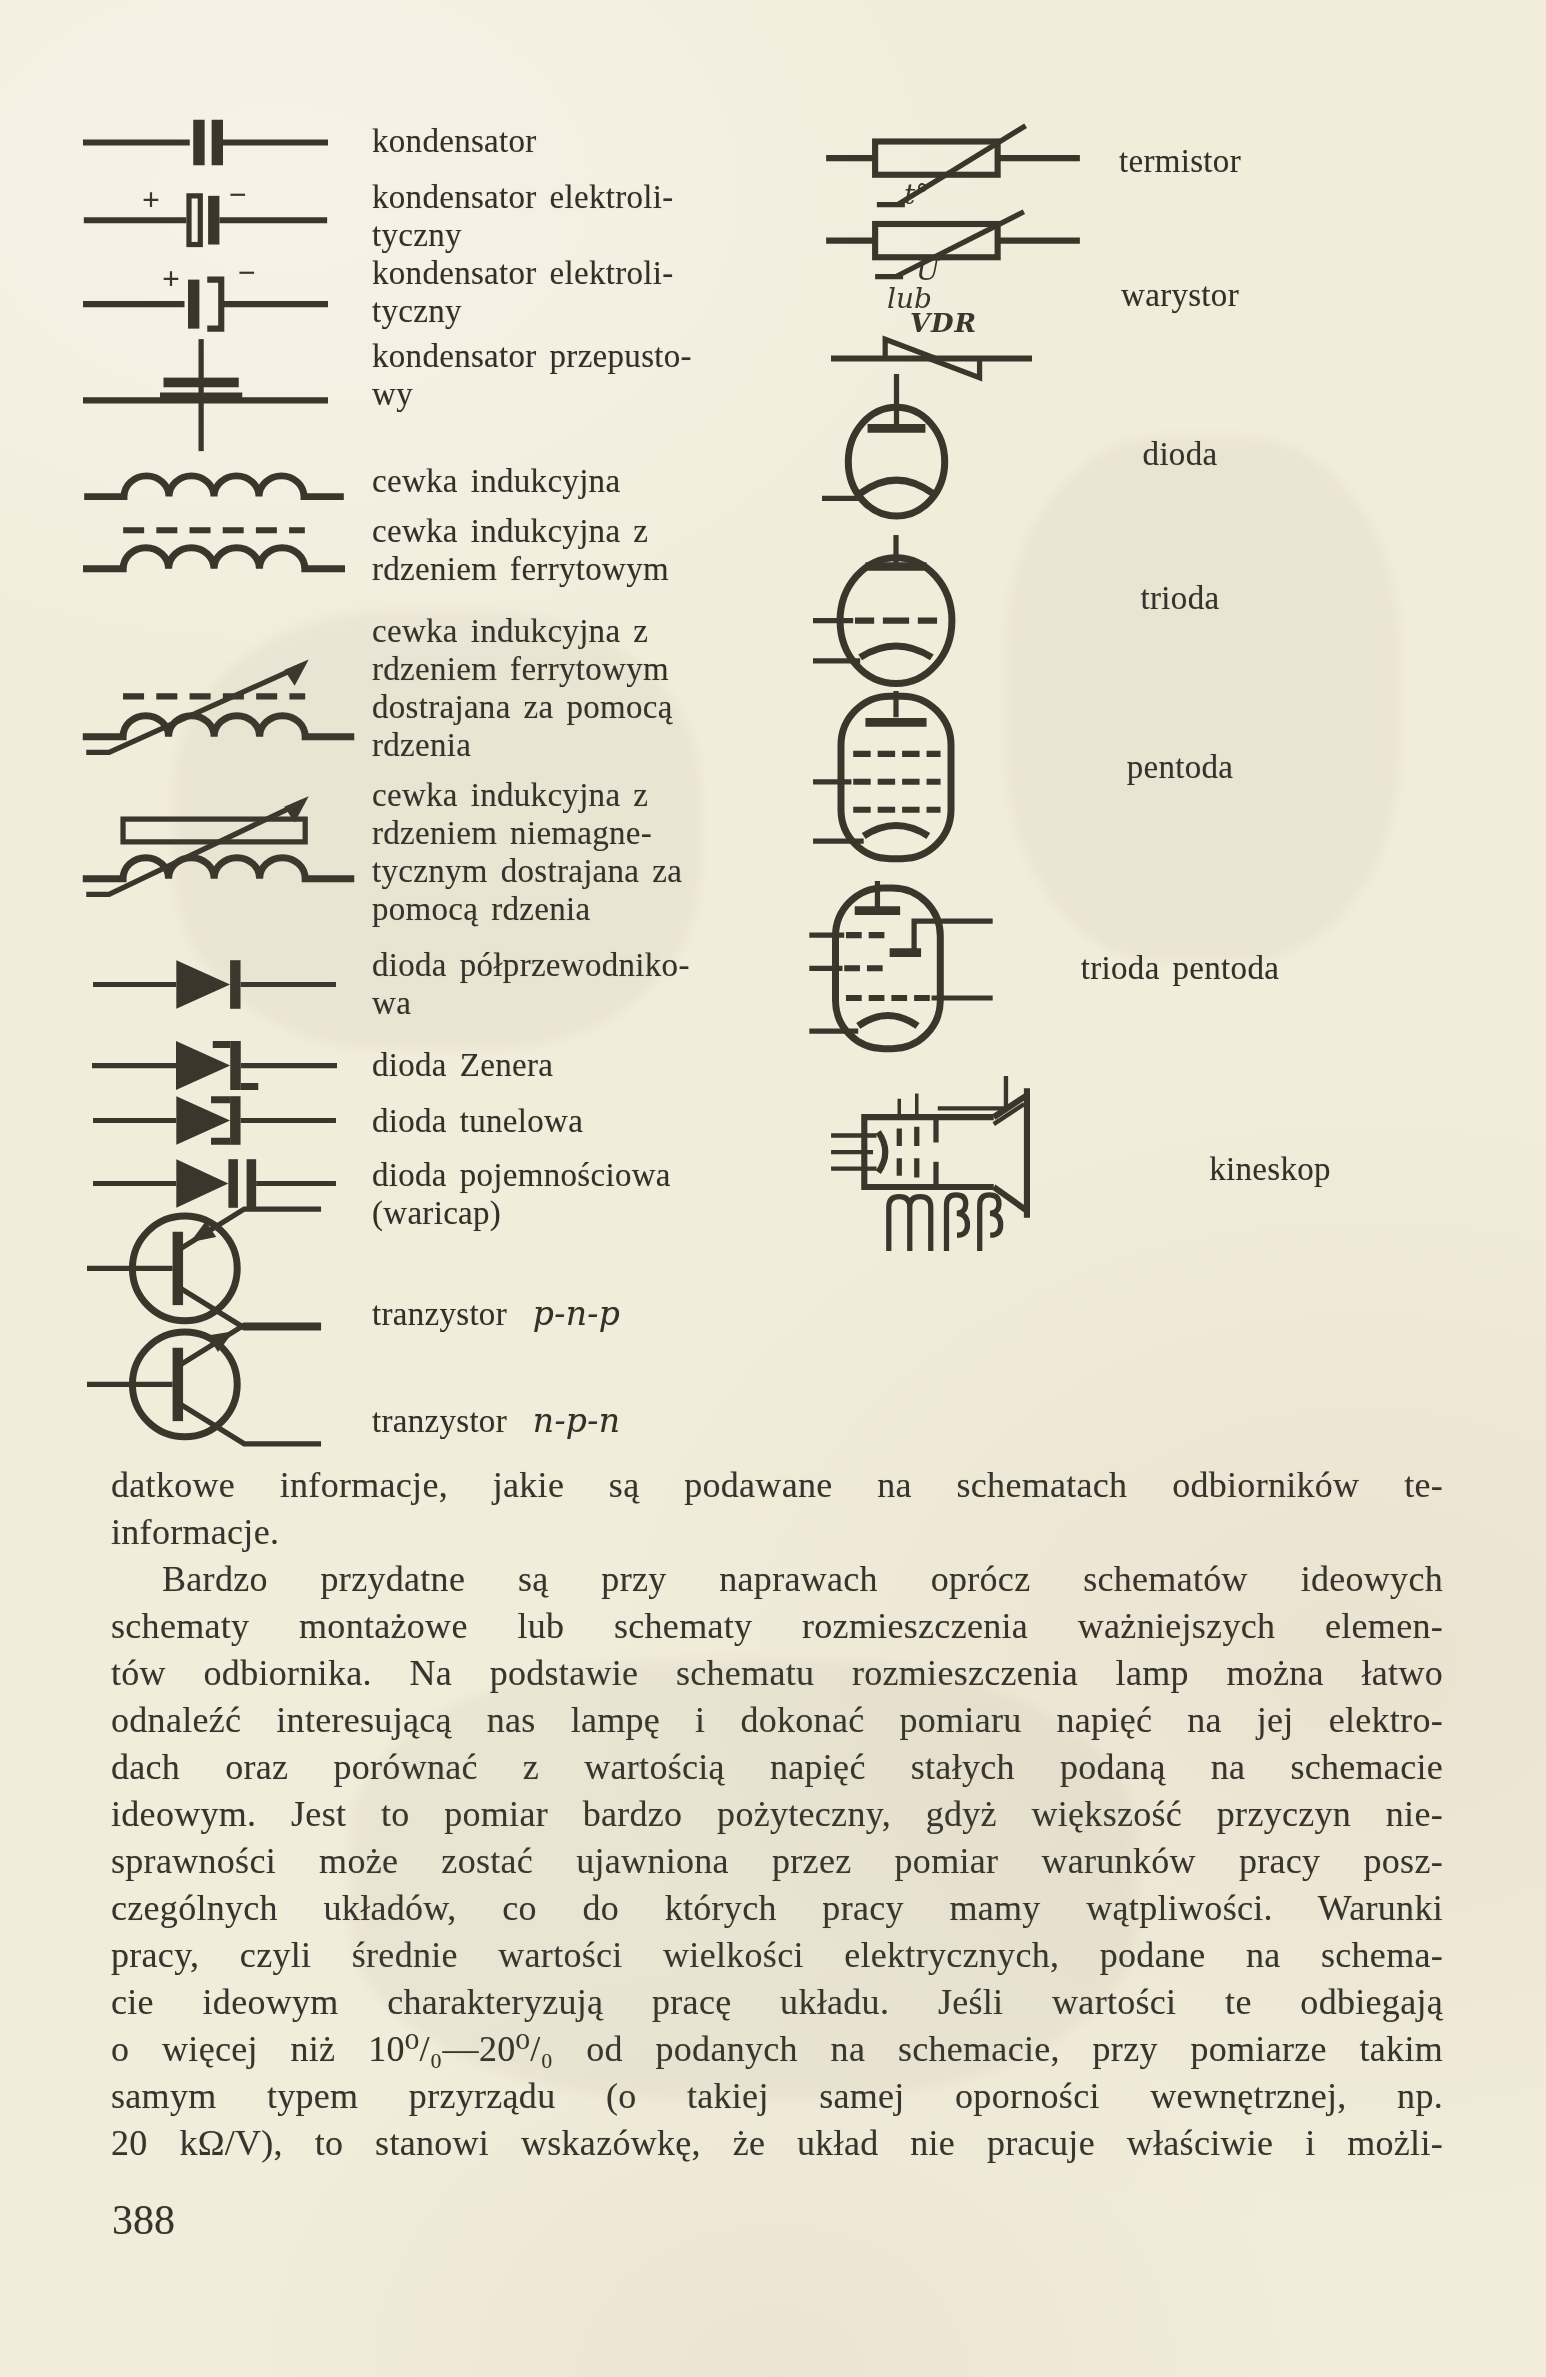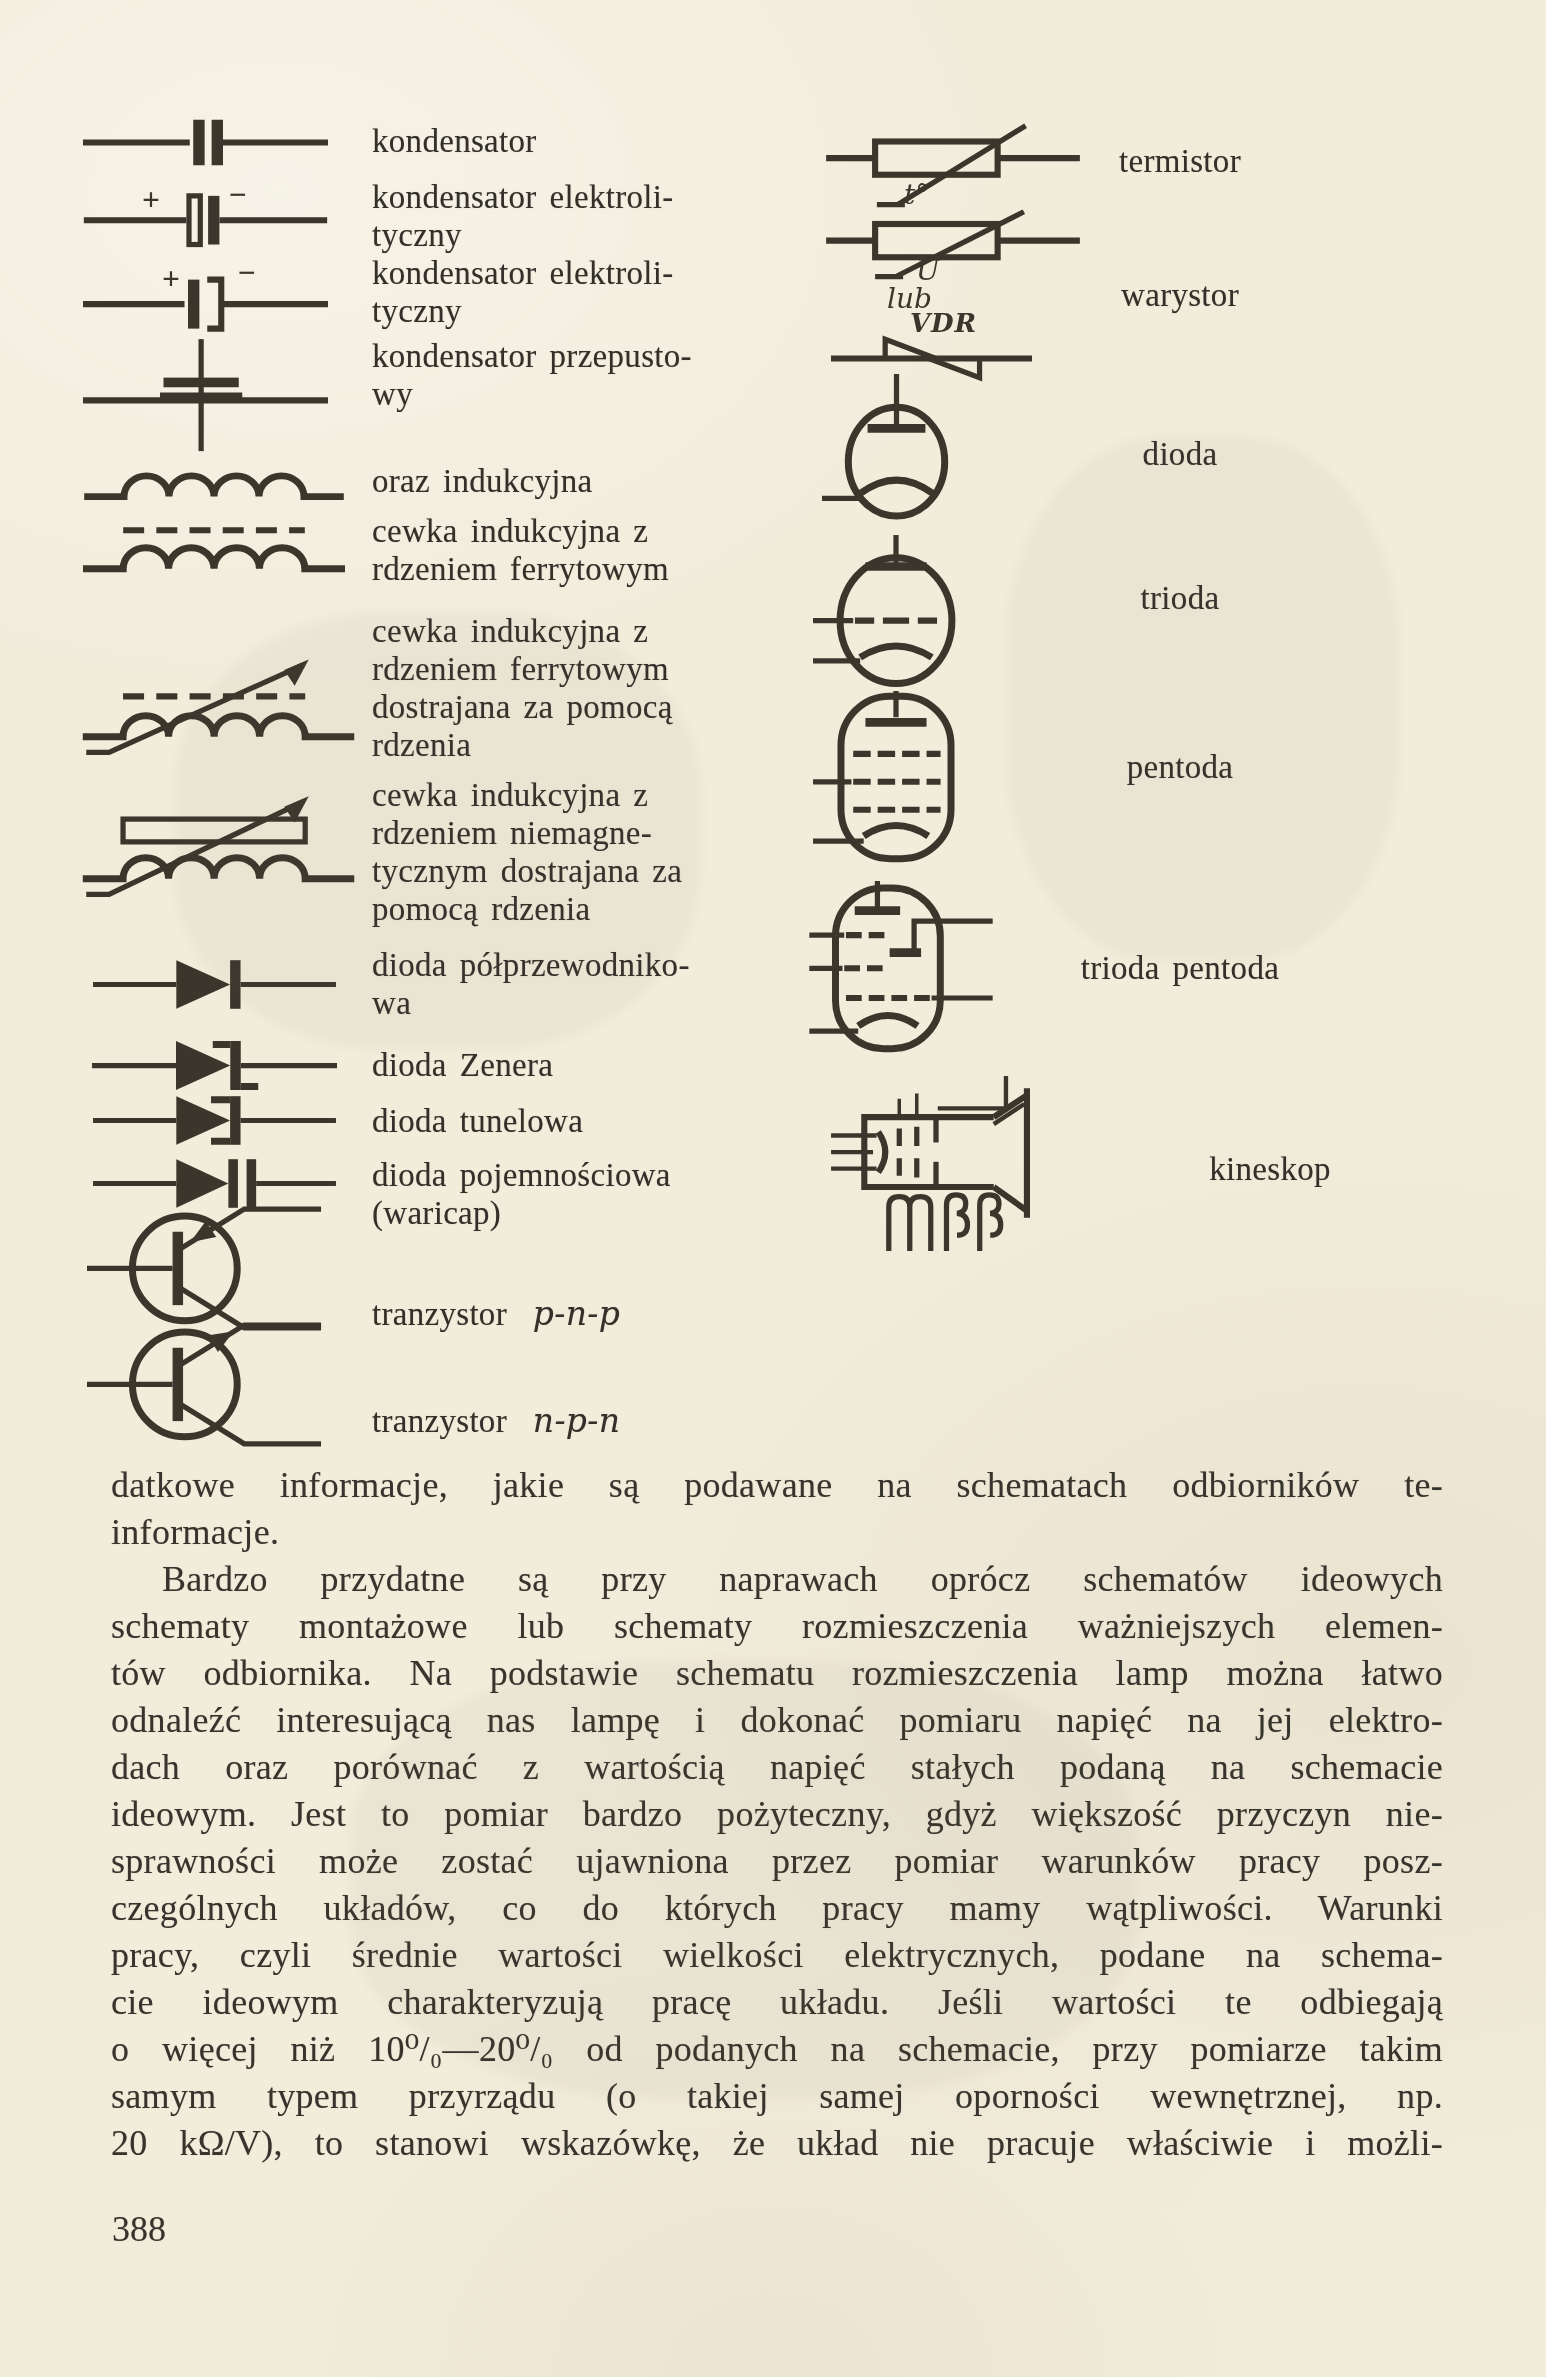--- a/index.html
+++ b/index.html
@@ -26,22 +26,22 @@
   .mark{position:absolute;font-weight:bold;font-size:31.5px;color:#3a362c;}
   .ann{position:absolute;font-style:italic;font-size:28px;color:#3a362c;
        font-family:"DejaVu Serif",serif;}
   .ann-vdr{font-weight:bold;font-size:26px;letter-spacing:0.9px;}
   .bodytext{position:absolute;left:111px;top:1462px;width:1332px;
        font-size:36px;line-height:47px;color:#37342d;letter-spacing:0.3px;
        text-shadow:0 0 0.9px rgba(56,52,44,.3);}
   .bline{text-align:justify;text-align-last:justify;}
   .bline.left-last{text-align-last:left;}
   .para-indent .bline:first-child{text-indent:51px;}
-  .pageno{position:absolute;left:112px;top:2196px;font-size:36px;color:#36332c;
-       text-shadow:0 0 0.9px rgba(56,52,44,.3);margin-top:12px;}
+  .pageno{position:absolute;left:112px;top:2196px;font-size:42px;color:#36332c;
+       text-shadow:0 0 0.9px rgba(56,52,44,.3);}
 </style>
 </head>
 <body>
 
 <div class="page">
 
   <div class="sym" style="left:83px;top:118px;">
     <svg width="245" height="49" viewBox="0 0 280 56">
       <line class="st" x1="0" y1="28" x2="122" y2="28" stroke-width="7"></line>
       <rect class="fl" x="126" y="2" width="13" height="52"></rect>
@@ -86,21 +86,21 @@
     </svg>
   </div>
   <div class="lbl" style="left:372px;top:337px;">kondensator przepusto-
 wy</div>
 
   <div class="sym" style="left:83px;top:462px;">
     <svg width="262" height="45" viewBox="0 0 300 52">
       <path class="st" stroke-width="8" d="M0,40 H46 a26,24 0 0 1 52,0 a26,24 0 0 1 52,0 a26,24 0 0 1 52,0 a26,24 0 0 1 52,0 H300"></path>
     </svg>
   </div>
-  <div class="lbl" style="left:372px;top:462px;">oraz indukcyjna</div>
+  <div class="lbl" style="left:372px;top:462px;">cewka indukcyjna</div>
 
   <div class="sym" style="left:83px;top:518px;">
     <svg width="262" height="63" viewBox="0 0 300 72">
       <line class="st" x1="46" y1="14" x2="254" y2="14" stroke-width="7" stroke-dasharray="24 14"></line>
       <path class="st" stroke-width="8" d="M0,58 H46 a26,24 0 0 1 52,0 a26,24 0 0 1 52,0 a26,24 0 0 1 52,0 a26,24 0 0 1 52,0 H300"></path>
     </svg>
   </div>
   <div class="lbl" style="left:372px;top:512px;">cewka indukcyjna z
 rdzeniem ferrytowym</div>
 

